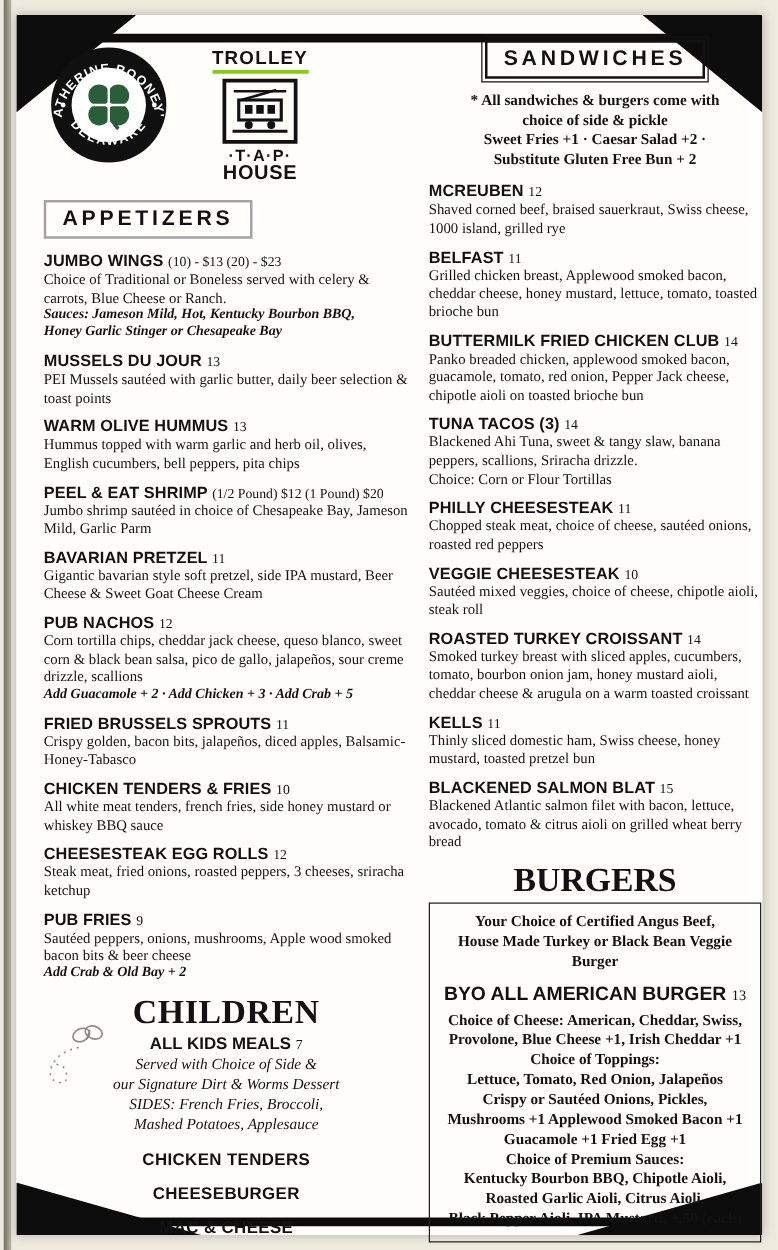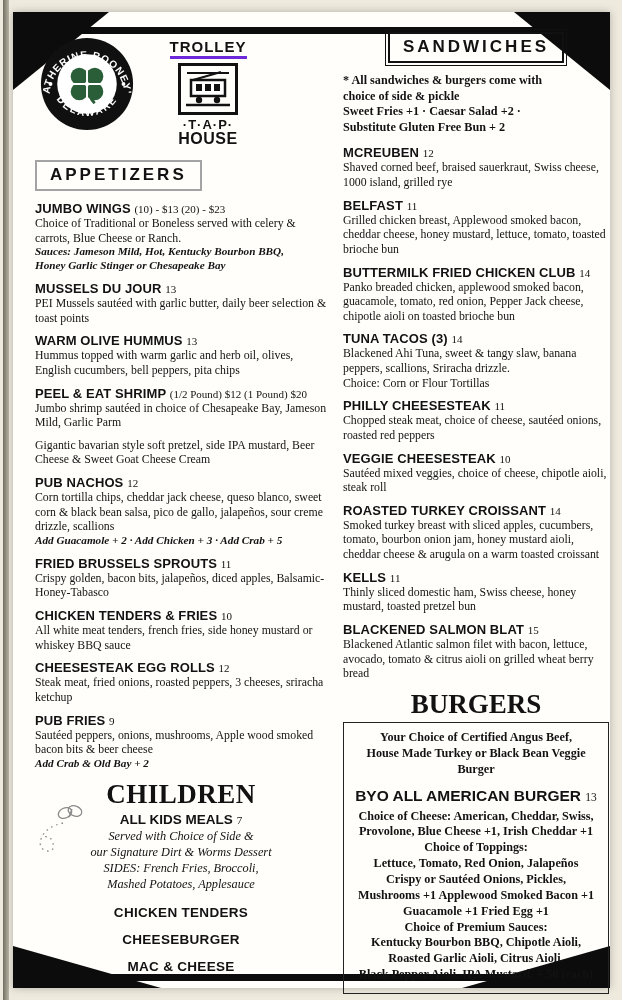--- a/index.html
+++ b/index.html
@@ -17,42 +17,42 @@
   .tri.tr{right:0;top:0;width:96px;height:78px;clip-path:polygon(0 0,100% 0,100% 100%);}
   .tri.bl{left:0;bottom:0;width:148px;height:42px;clip-path:polygon(0 0,0 100%,100% 100%);}
   .tri.br{right:0;bottom:0;width:148px;height:42px;clip-path:polygon(100% 0,100% 100%,0 100%);}
 
   .col{position:absolute;top:14px;}
   .col-left{left:22px;width:292px;}
   .col-right{left:330px;width:266px;}
 
   .logos{display:flex;align-items:flex-start;gap:30px;margin:10px 0 2px 4px;}
   .trolley{text-align:center;width:86px;font-family:"Liberation Sans",sans-serif;margin-top:2px;}
-  .t-line1{font-weight:700;font-size:15px;letter-spacing:1px;border-bottom:3px solid #6d28d9;
+  .t-line1{font-weight:700;font-size:15px;letter-spacing:1px;border-bottom:3px solid #84cc16;
            padding-bottom:1px;display:inline-block;}
   .t-box{width:54px;height:46px;border:3px solid #111;margin:4px auto 2px;display:flex;
          align-items:center;justify-content:center;}
   .t-tap{font-weight:800;font-size:13px;letter-spacing:1px;}
   .t-house{font-weight:800;font-size:16px;letter-spacing:.5px;margin-top:-2px;}
 
   .header-box{display:inline-block;border:2px solid #a3a3a3;padding:3px 13px 4px;
       font-family:"Liberation Sans",sans-serif;font-weight:800;font-size:17px;
       letter-spacing:3px;margin:10px 0 10px;}
   .sand-box{display:block;width:max-content;margin:6px auto 10px;border:2.5px solid #111;
       outline:1px solid #111;outline-offset:2.5px;padding:3px 13px 4px;
       font-family:"Liberation Sans",sans-serif;font-weight:800;font-size:17px;letter-spacing:3px;}
 
   .item{margin-bottom:8px;}
   .iname{font-family:"Liberation Sans",sans-serif;font-weight:700;font-size:13px;letter-spacing:.1px;}
   .iname .price{font-family:"Liberation Serif",serif;font-weight:400;font-size:11px;letter-spacing:0;}
   .idesc{font-size:11.8px;line-height:1.24;}
   .inote{font-size:11.2px;font-style:italic;font-weight:700;line-height:1.24;}
   .preline{white-space:pre-line;}
 
-  .sand-note{font-size:12.2px;font-weight:700;line-height:1.28;margin:2px 0 10px;}
+  .sand-note{font-size:12.2px;font-weight:700;line-height:1.28;margin:2px 0 10px;text-align:center;}
 
   .children{position:relative;text-align:center;margin-top:8px;}
   .children-title{font-size:27px;font-weight:700;letter-spacing:.5px;}
   .kids-meal{font-family:"Liberation Sans",sans-serif;font-weight:700;font-size:13.5px;margin-top:2px;}
   .kids-meal .price{font-family:"Liberation Serif",serif;font-weight:400;font-size:11px;}
   .kids-info{font-style:italic;font-size:12.3px;line-height:1.3;margin-top:2px;}
   .kid-item{font-family:"Liberation Sans",sans-serif;font-weight:700;font-size:13.5px;
             letter-spacing:.3px;margin-top:12px;}
   .butterfly{position:absolute;left:-6px;top:22px;}
 
@@ -139,20 +139,21 @@
         </div>
         <div class="item">
           <div class="iname"><span>WARM OLIVE HUMMUS</span> <span class="price">13</span></div>
           <div class="idesc">Hummus topped with warm garlic and herb oil, olives, English cucumbers, bell peppers, pita chips</div>
         </div>
         <div class="item">
           <div class="iname"><span>PEEL &amp; EAT SHRIMP</span> <span class="price">(1/2 Pound) $12  (1 Pound) $20</span></div>
           <div class="idesc">Jumbo shrimp sautéed in choice of Chesapeake Bay, Jameson Mild, Garlic Parm</div>
         </div>
         <div class="item">
+          <div class="iname"><span>BAVARIAN PRETZEL</span> <span class="price">11</span></div>
           <div class="idesc">Gigantic bavarian style soft pretzel, side IPA mustard, Beer Cheese &amp; Sweet Goat Cheese Cream</div>
         </div>
         <div class="item">
           <div class="iname"><span>PUB NACHOS</span> <span class="price">12</span></div>
           <div class="idesc">Corn tortilla chips, cheddar jack cheese, queso blanco, sweet corn &amp; black bean salsa, pico de gallo, jalapeños, sour creme drizzle, scallions</div>
           <div class="inote">Add Guacamole + 2  ·  Add Chicken + 3  ·  Add Crab + 5</div>
         </div>
         <div class="item">
           <div class="iname"><span>FRIED BRUSSELS SPROUTS</span> <span class="price">11</span></div>
           <div class="idesc">Crispy golden, bacon bits, jalapeños, diced apples, Balsamic-Honey-Tabasco</div>

